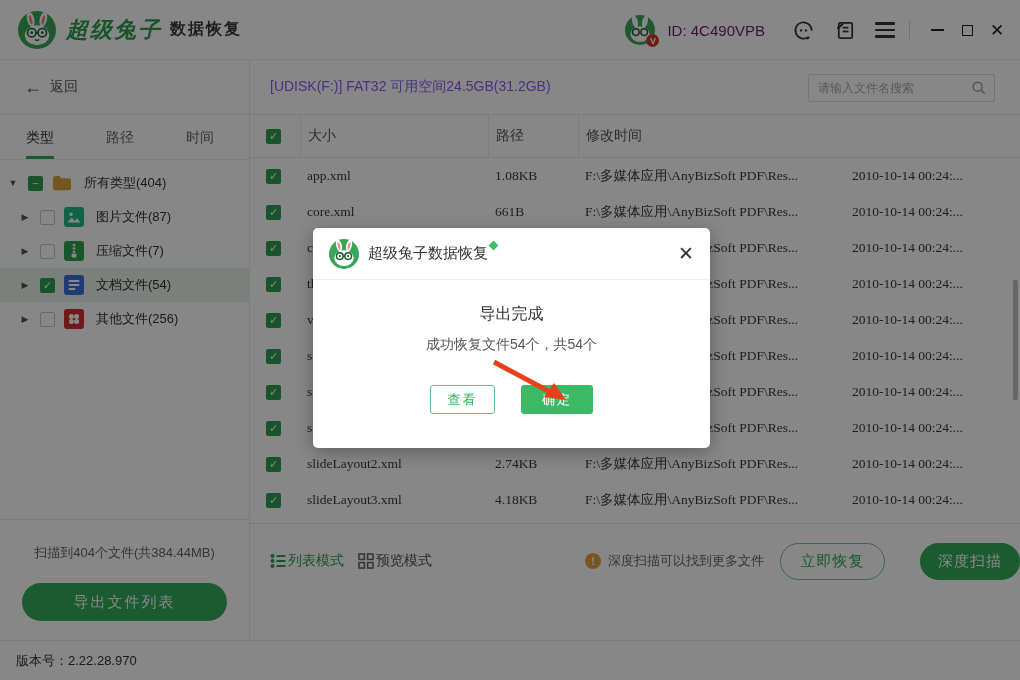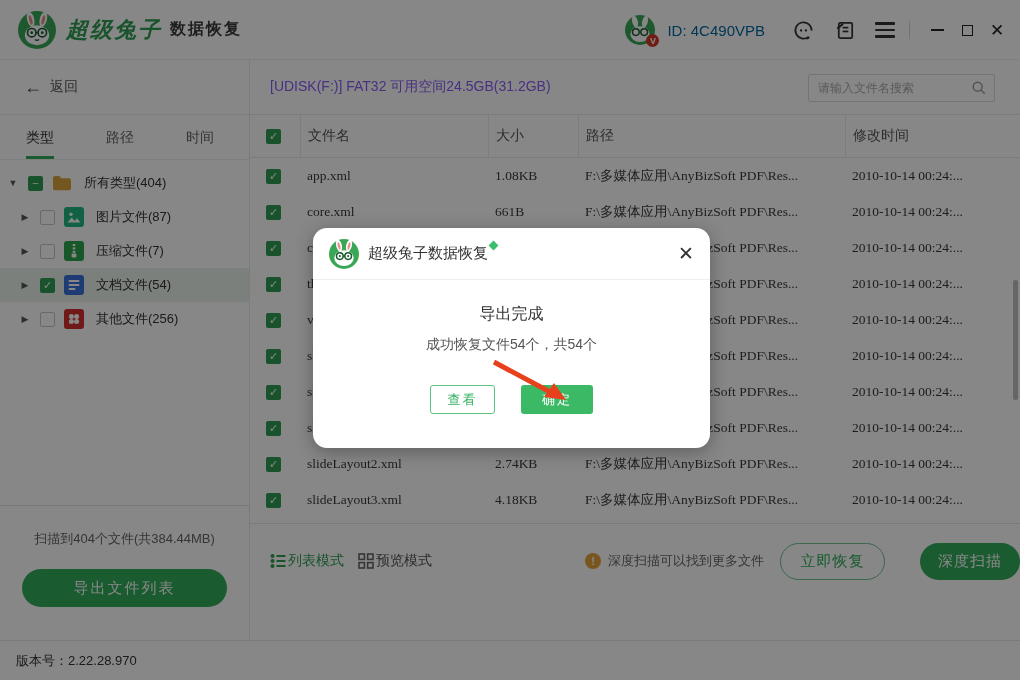--- a/index.html
+++ b/index.html
@@ -12,21 +12,21 @@
   .abs{position:absolute;}
 
   
   .titlebar{left:0;top:0;width:1020px;height:60px;background:#fff;border-bottom:1px solid #f0f0f0;display:flex;align-items:center;}
   .logo{width:38px;height:38px;margin-left:18px;flex:none;}
   .brand{margin-left:10px;font-size:22px;font-weight:bold;font-style:italic;color:#2E9E52;letter-spacing:2px;}
   .brand-suffix{margin-left:8px;font-size:16px;color:#3c3c3c;font-weight:bold;letter-spacing:2px;}
   .tb-right{position:absolute;right:0;top:0;height:60px;display:flex;align-items:center;gap:0;}
   .avatar-wrap{position:relative;width:30px;height:30px;}
   .avatar-badge{position:absolute;right:-4px;bottom:-2px;width:13px;height:13px;border-radius:50%;background:#d23a2a;color:#fff;font-size:9px;font-weight:bold;display:flex;align-items:center;justify-content:center;}
-  .tb-id{font-size:15px;color:#0369a1;margin:0 26px 0 12px;}
+  .tb-id{font-size:15px;color:#701a75;margin:0 26px 0 12px;}
   .tb-icon{width:24px;height:24px;margin-right:18px;display:flex;align-items:center;justify-content:center;color:#333;}
   .hamburger{display:flex;flex-direction:column;gap:4px;width:20px;margin-right:14px;}
   .hamburger i{height:2.4px;background:#333;border-radius:1px;}
   .tb-sep{width:1px;height:18px;background:#d8d8d8;margin:0 12px 0 0;}
   .win-btn{width:30px;height:30px;display:flex;align-items:center;justify-content:center;color:#222;}
   .win-min i{width:13px;height:2px;background:#222;display:block;}
   .win-max i{width:11px;height:11px;border:1.6px solid #222;display:block;}
   .win-close{font-size:17px;margin-right:8px;}
 
   
@@ -43,21 +43,21 @@
   .t-arrow{width:14px;text-align:center;font-size:9px;color:#555;flex:none;}
   .titem .t-arrow{margin-left:6px;}
   .titem.child .t-arrow{margin-left:18px;}
   .cb{width:15px;height:15px;border-radius:2px;flex:none;display:flex;align-items:center;justify-content:center;font-size:11px;color:#fff;line-height:1;}
   .cb.checked{background:#2E9E52;}
   .cb.indeterminate{background:#2E9E52;}
   .cb.unchecked{background:#fff;border:1px solid #c6c6c6;}
   .titem .cb{margin-left:8px;}
   .ticon{width:20px;height:20px;margin-left:9px;flex:none;}
   .tlabel{margin-left:12px;}
-  .side-bottom{position:absolute;left:0;bottom:18px;width:249px;height:117px;border-top:1px solid #e7e7e7;background:#fff;}
+  .side-bottom{position:absolute;left:0;bottom:4px;width:249px;height:117px;border-top:1px solid #e7e7e7;background:#fff;}
   .scan-summary{margin-top:24px;text-align:center;font-size:13px;color:#666;}
   .export-btn{position:absolute;left:22px;top:63px;width:205px;height:38px;border-radius:19px;background:var(--brand-green);color:#fff;font-size:15px;border:none;display:flex;align-items:center;justify-content:center;letter-spacing:2px;}
 
   
   .main{left:250px;top:60px;width:770px;height:580px;background:#fff;}
   .drive-bar{height:55px;border-bottom:1px solid var(--line);display:flex;align-items:center;padding-left:20px;position:relative;}
   .drive-info{font-size:14px;color:#8b5cf6;}
   .search-box{position:absolute;right:25px;top:14px;width:187px;height:28px;border:1px solid #dcdcdc;border-radius:2px;display:flex;align-items:center;}
   .search-input{flex:1;border:none;outline:none;font-size:12px;color:#333;padding-left:9px;background:transparent;min-width:0;font-family:inherit;}
   .search-input::placeholder{color:#aaa;}
@@ -79,21 +79,21 @@
   .warn-ico{width:16px;height:16px;border-radius:50%;background:#E6A23C;color:#fff;font-size:11px;font-weight:bold;display:flex;align-items:center;justify-content:center;}
   .pill{height:37px;border-radius:19px;font-size:15px;display:flex;align-items:center;justify-content:center;letter-spacing:1px;}
   .deep-scan{width:100px;background:var(--brand-green);color:#fff;border:none;margin-left:10px;}
   .recover-now{width:105px;background:#fff;color:var(--brand-green);border:1px solid #6cc28b;margin-left:16px;margin-right:25px;}
 
   
   .footer{left:0;top:640px;width:1020px;height:40px;background:#fff;border-top:1px solid #e6e6e6;display:flex;align-items:center;padding-left:16px;font-size:13px;color:#333;}
 
   
   .overlay{left:0;top:0;width:1020px;height:680px;background:rgba(0,0,0,0.47);z-index:10;}
-  .modal{left:313px;top:228px;width:397px;height:220px;background:#fff;border-radius:14px;z-index:20;box-shadow:0 4px 18px rgba(0,0,0,.3);}
+  .modal{left:313px;top:228px;width:397px;height:220px;background:#fff;border-radius:5px;z-index:20;box-shadow:0 4px 18px rgba(0,0,0,.3);}
   .modal-head{height:52px;display:flex;align-items:center;padding:0 16px;border-bottom:1px solid #efefef;}
   .modal-logo{width:30px;height:30px;flex:none;}
   .modal-title{font-size:15px;color:#333;margin-left:9px;position:relative;}
   .modal-diamond{display:inline-block;width:7px;height:7px;background:#3bbf6e;transform:rotate(45deg);vertical-align:top;margin:-2px 0 0 2px;}
   .modal-close{margin-left:auto;font-size:19px;color:#333;line-height:1;}
   .modal-heading{text-align:center;font-size:16px;color:#333;margin-top:24px;}
   .modal-msg{text-align:center;font-size:14px;color:#555;margin-top:11px;}
   .modal-btns{display:flex;justify-content:center;gap:26px;margin-top:31px;}
   .btn-view{width:65px;height:29px;border:1px solid #5cc37f;border-radius:3px;background:#fff;color:#35b162;font-size:13px;display:flex;align-items:center;justify-content:center;letter-spacing:2px;}
   .btn-ok{width:72px;height:29px;border:none;border-radius:3px;background:#3BB965;color:#fff;font-size:13px;display:flex;align-items:center;justify-content:center;letter-spacing:2px;}
@@ -246,21 +246,20 @@
         <svg viewBox="0 0 18 18" width="16" height="16" fill="none" stroke="#9a9a9a" stroke-width="1.6">
           <circle cx="7.5" cy="7.5" r="5"></circle>
             <line x1="11.5" y1="11.5" x2="15.5" y2="15.5"></line>
         </svg>
       </span>
     </div>
   </div>
 
   <div class="thead grid-cols">
     <span class="cb checked">✓</span>
-    <span class="hcell">文件名</span>
     <span class="hcell">大小</span>
     <span class="hcell">路径</span>
     <span class="hcell">修改时间</span>
   </div>
 
   <div class="tbody" style="position:relative;">
       <div class="trow grid-cols">
         <span class="cb checked">✓</span>
         <span class="cell">app.xml</span>
         <span class="cell">1.08KB</span>

